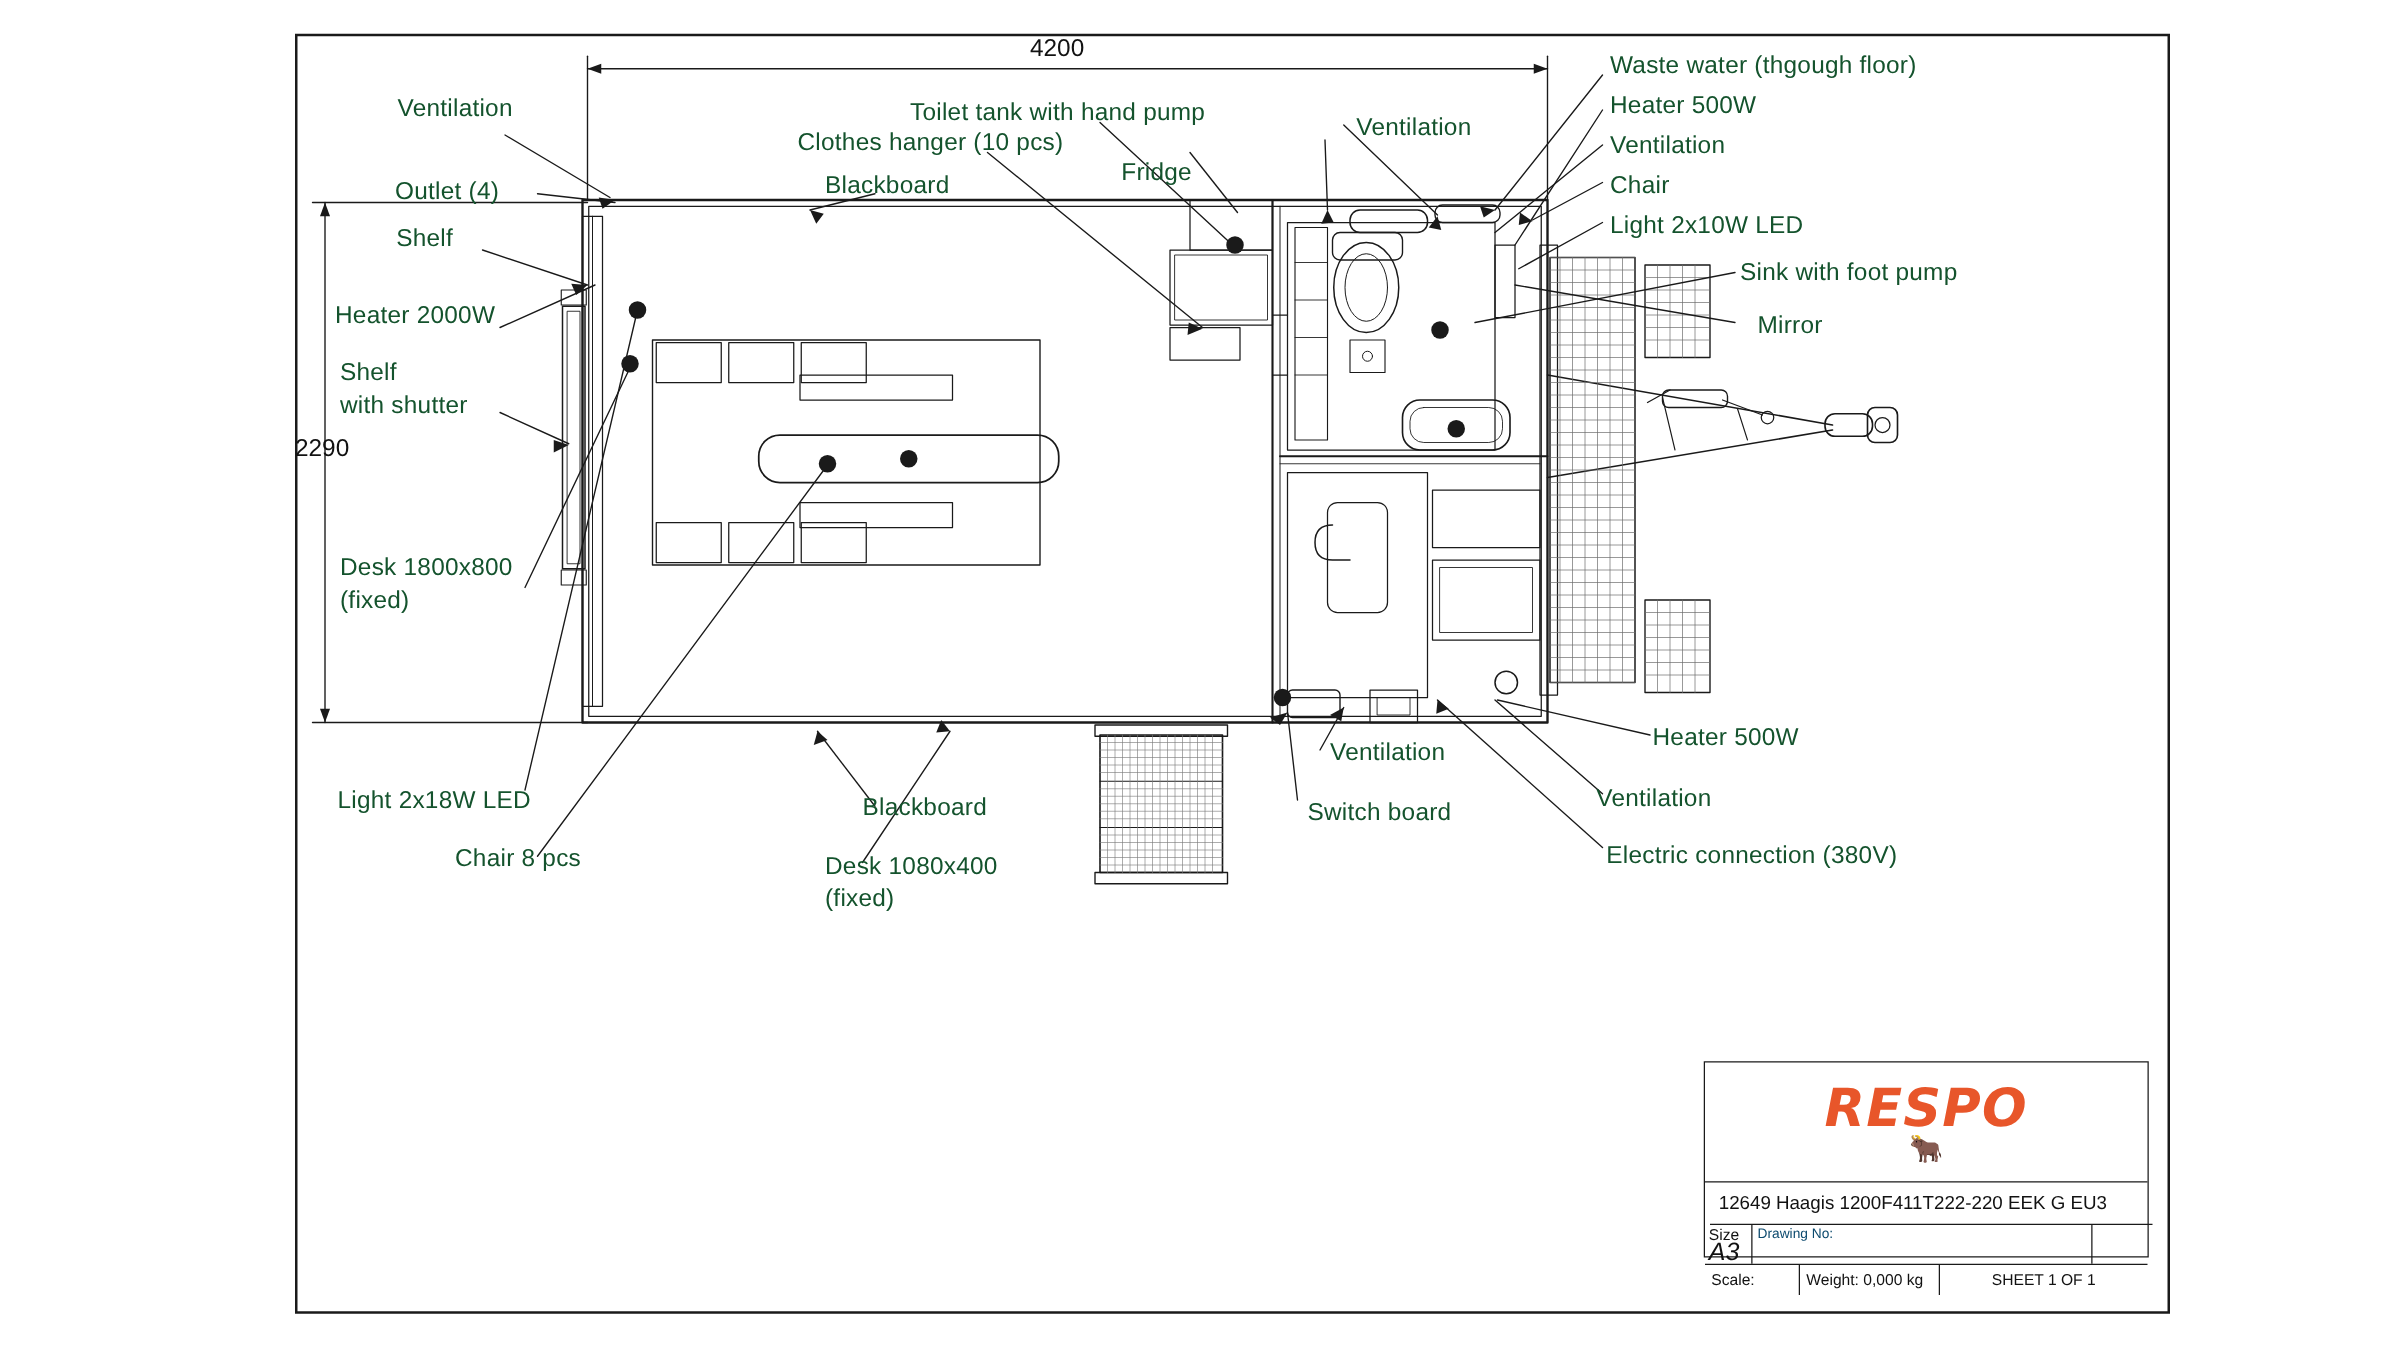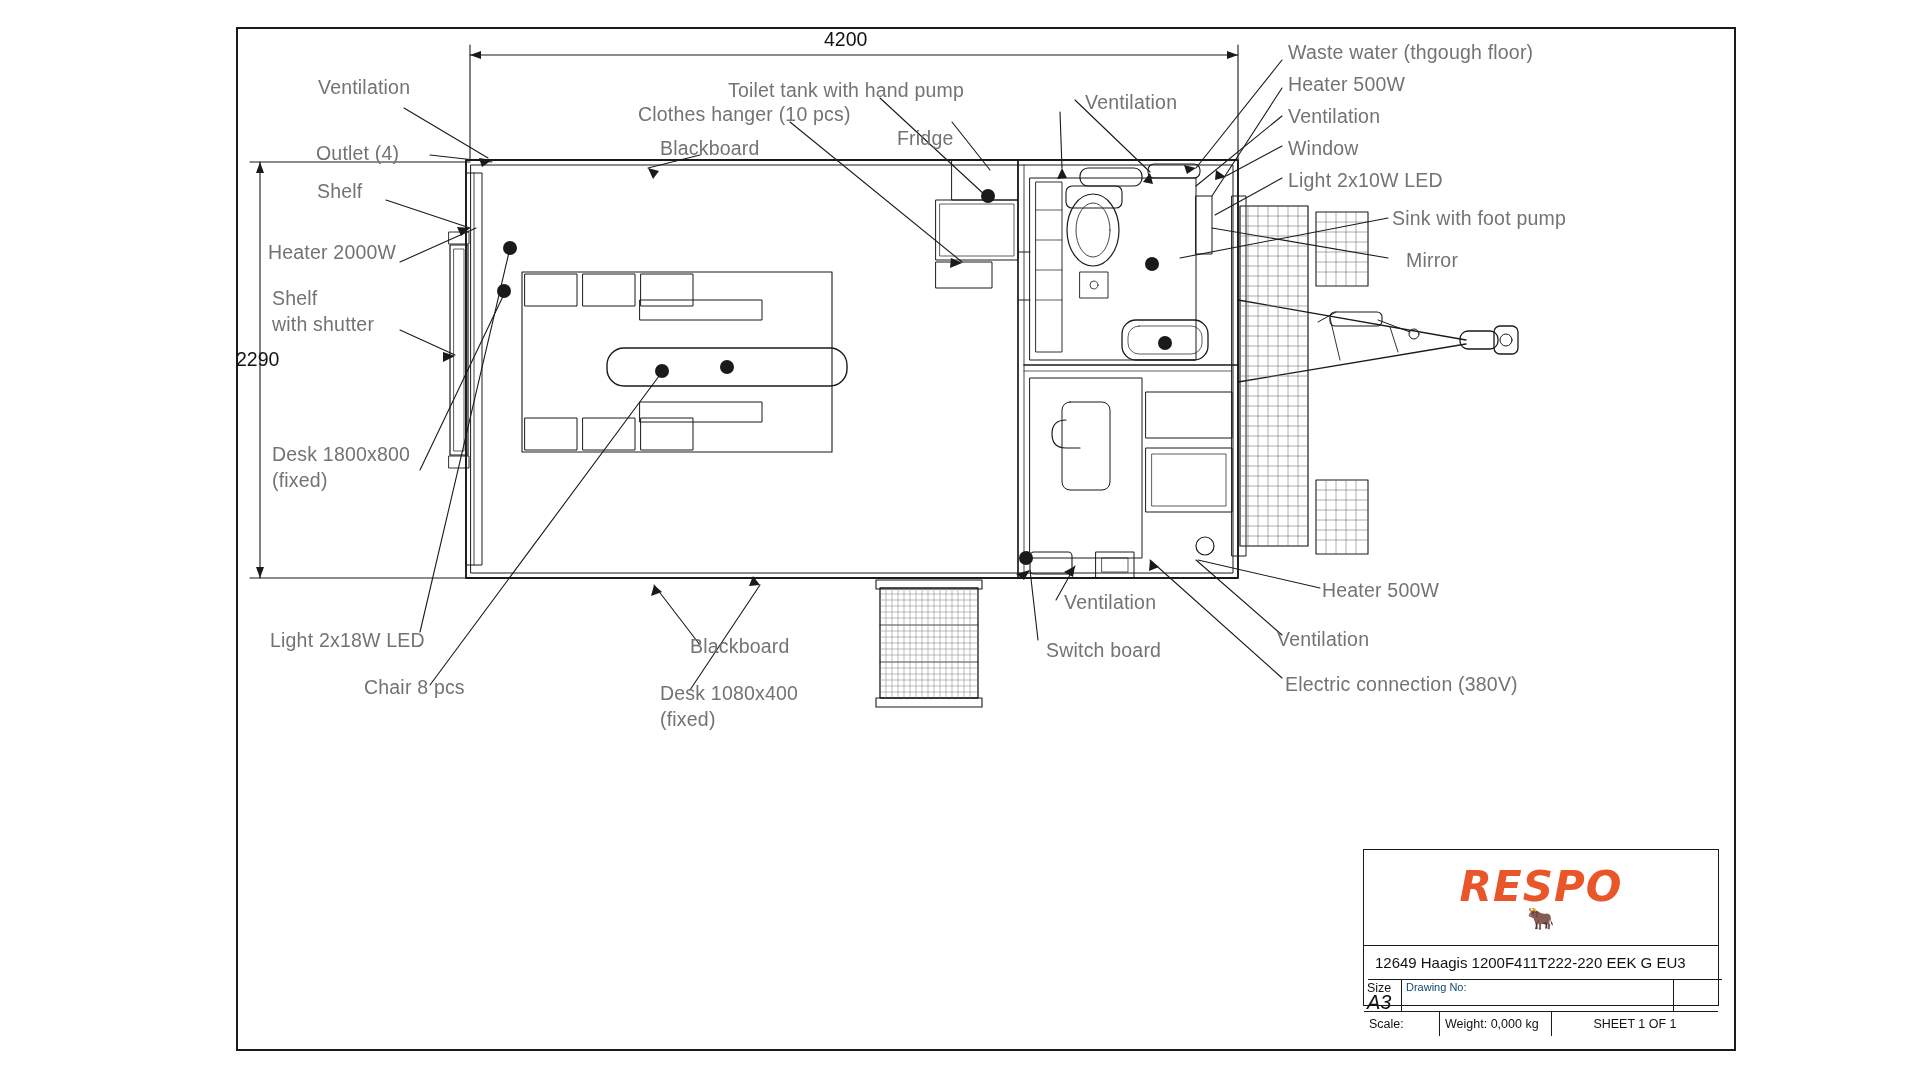--- a/index.html
+++ b/index.html
@@ -26,21 +26,21 @@
     border: 2px solid #1a1a1a;
     box-sizing: border-box;
     background: #ffffff;
   }
   
   .lbl {
     position: absolute;
     font-family: "Liberation Sans", sans-serif;
     font-size: 19.5px;
     line-height: 24px;
-    color: #737373;
+    color: #14532d;
     white-space: pre;
     letter-spacing: 0.2px;
   }
   .dim {
     position: absolute;
     font-family: "Liberation Sans", sans-serif;
     font-size: 19.5px;
     color: #121212;
     white-space: pre;
   }
@@ -487,21 +487,21 @@
 
   <div class="lbl" style="left:660px; top:136px;">Blackboard</div>
   <div class="lbl" style="left:638px; top:102px;">Clothes hanger (10 pcs)</div>
   <div class="lbl" style="left:728px; top:78px;">Toilet tank with hand pump</div>
   <div class="lbl" style="left:897px; top:126px;">Fridge</div>
   <div class="lbl" style="left:1085px; top:90px;">Ventilation</div>
 
   <div class="lbl" style="left:1288px; top:40px;">Waste water (thgough floor)</div>
   <div class="lbl" style="left:1288px; top:72px;">Heater 500W</div>
   <div class="lbl" style="left:1288px; top:104px;">Ventilation</div>
-  <div class="lbl" style="left:1288px; top:136px;">Window</div>
+  <div class="lbl" style="left:1288px; top:136px;">Chair</div>
   <div class="lbl" style="left:1288px; top:168px;">Light 2x10W LED</div>
   <div class="lbl" style="left:1392px; top:206px;">Sink with foot pump</div>
   <div class="lbl" style="left:1406px; top:248px;">Mirror</div>
 
   <div class="dim" style="left:824px; top:28px;">4200</div>
   <div class="dim u" style="left:236px; top:348px;">2290</div>
 
   <div id="titleblock">
     <div id="tb-logo">
       <div class="brand">RESPO</div>

